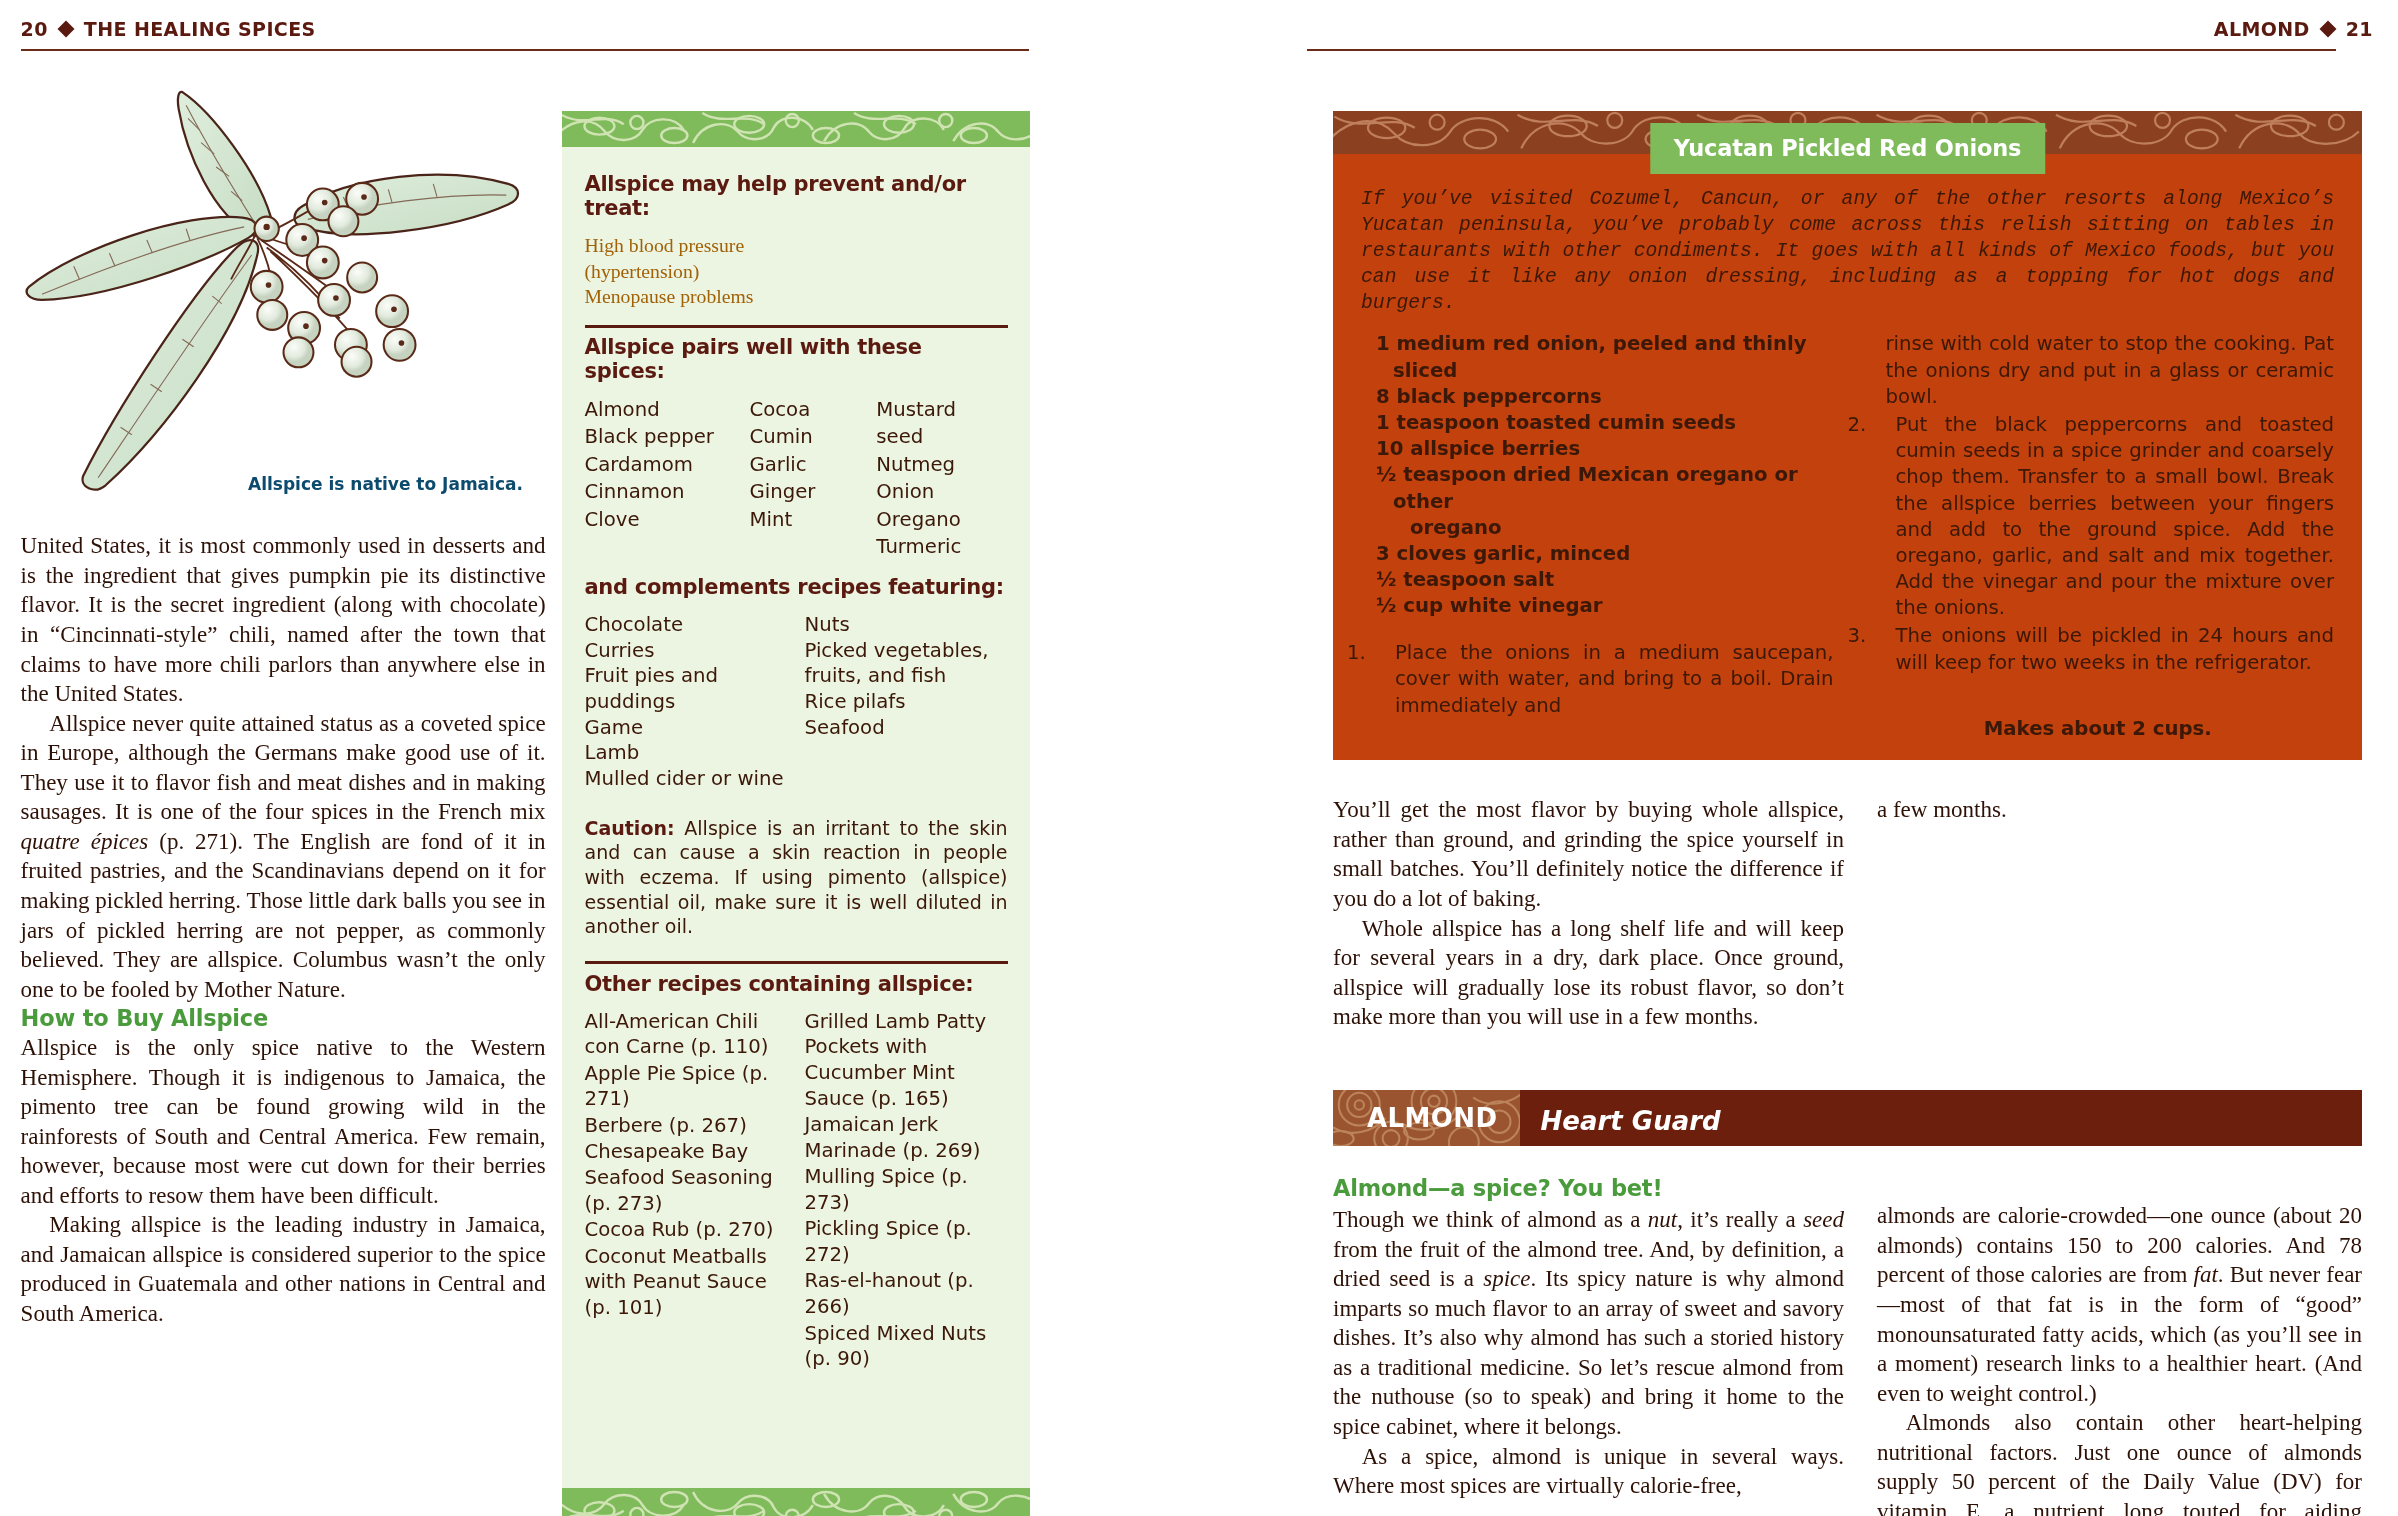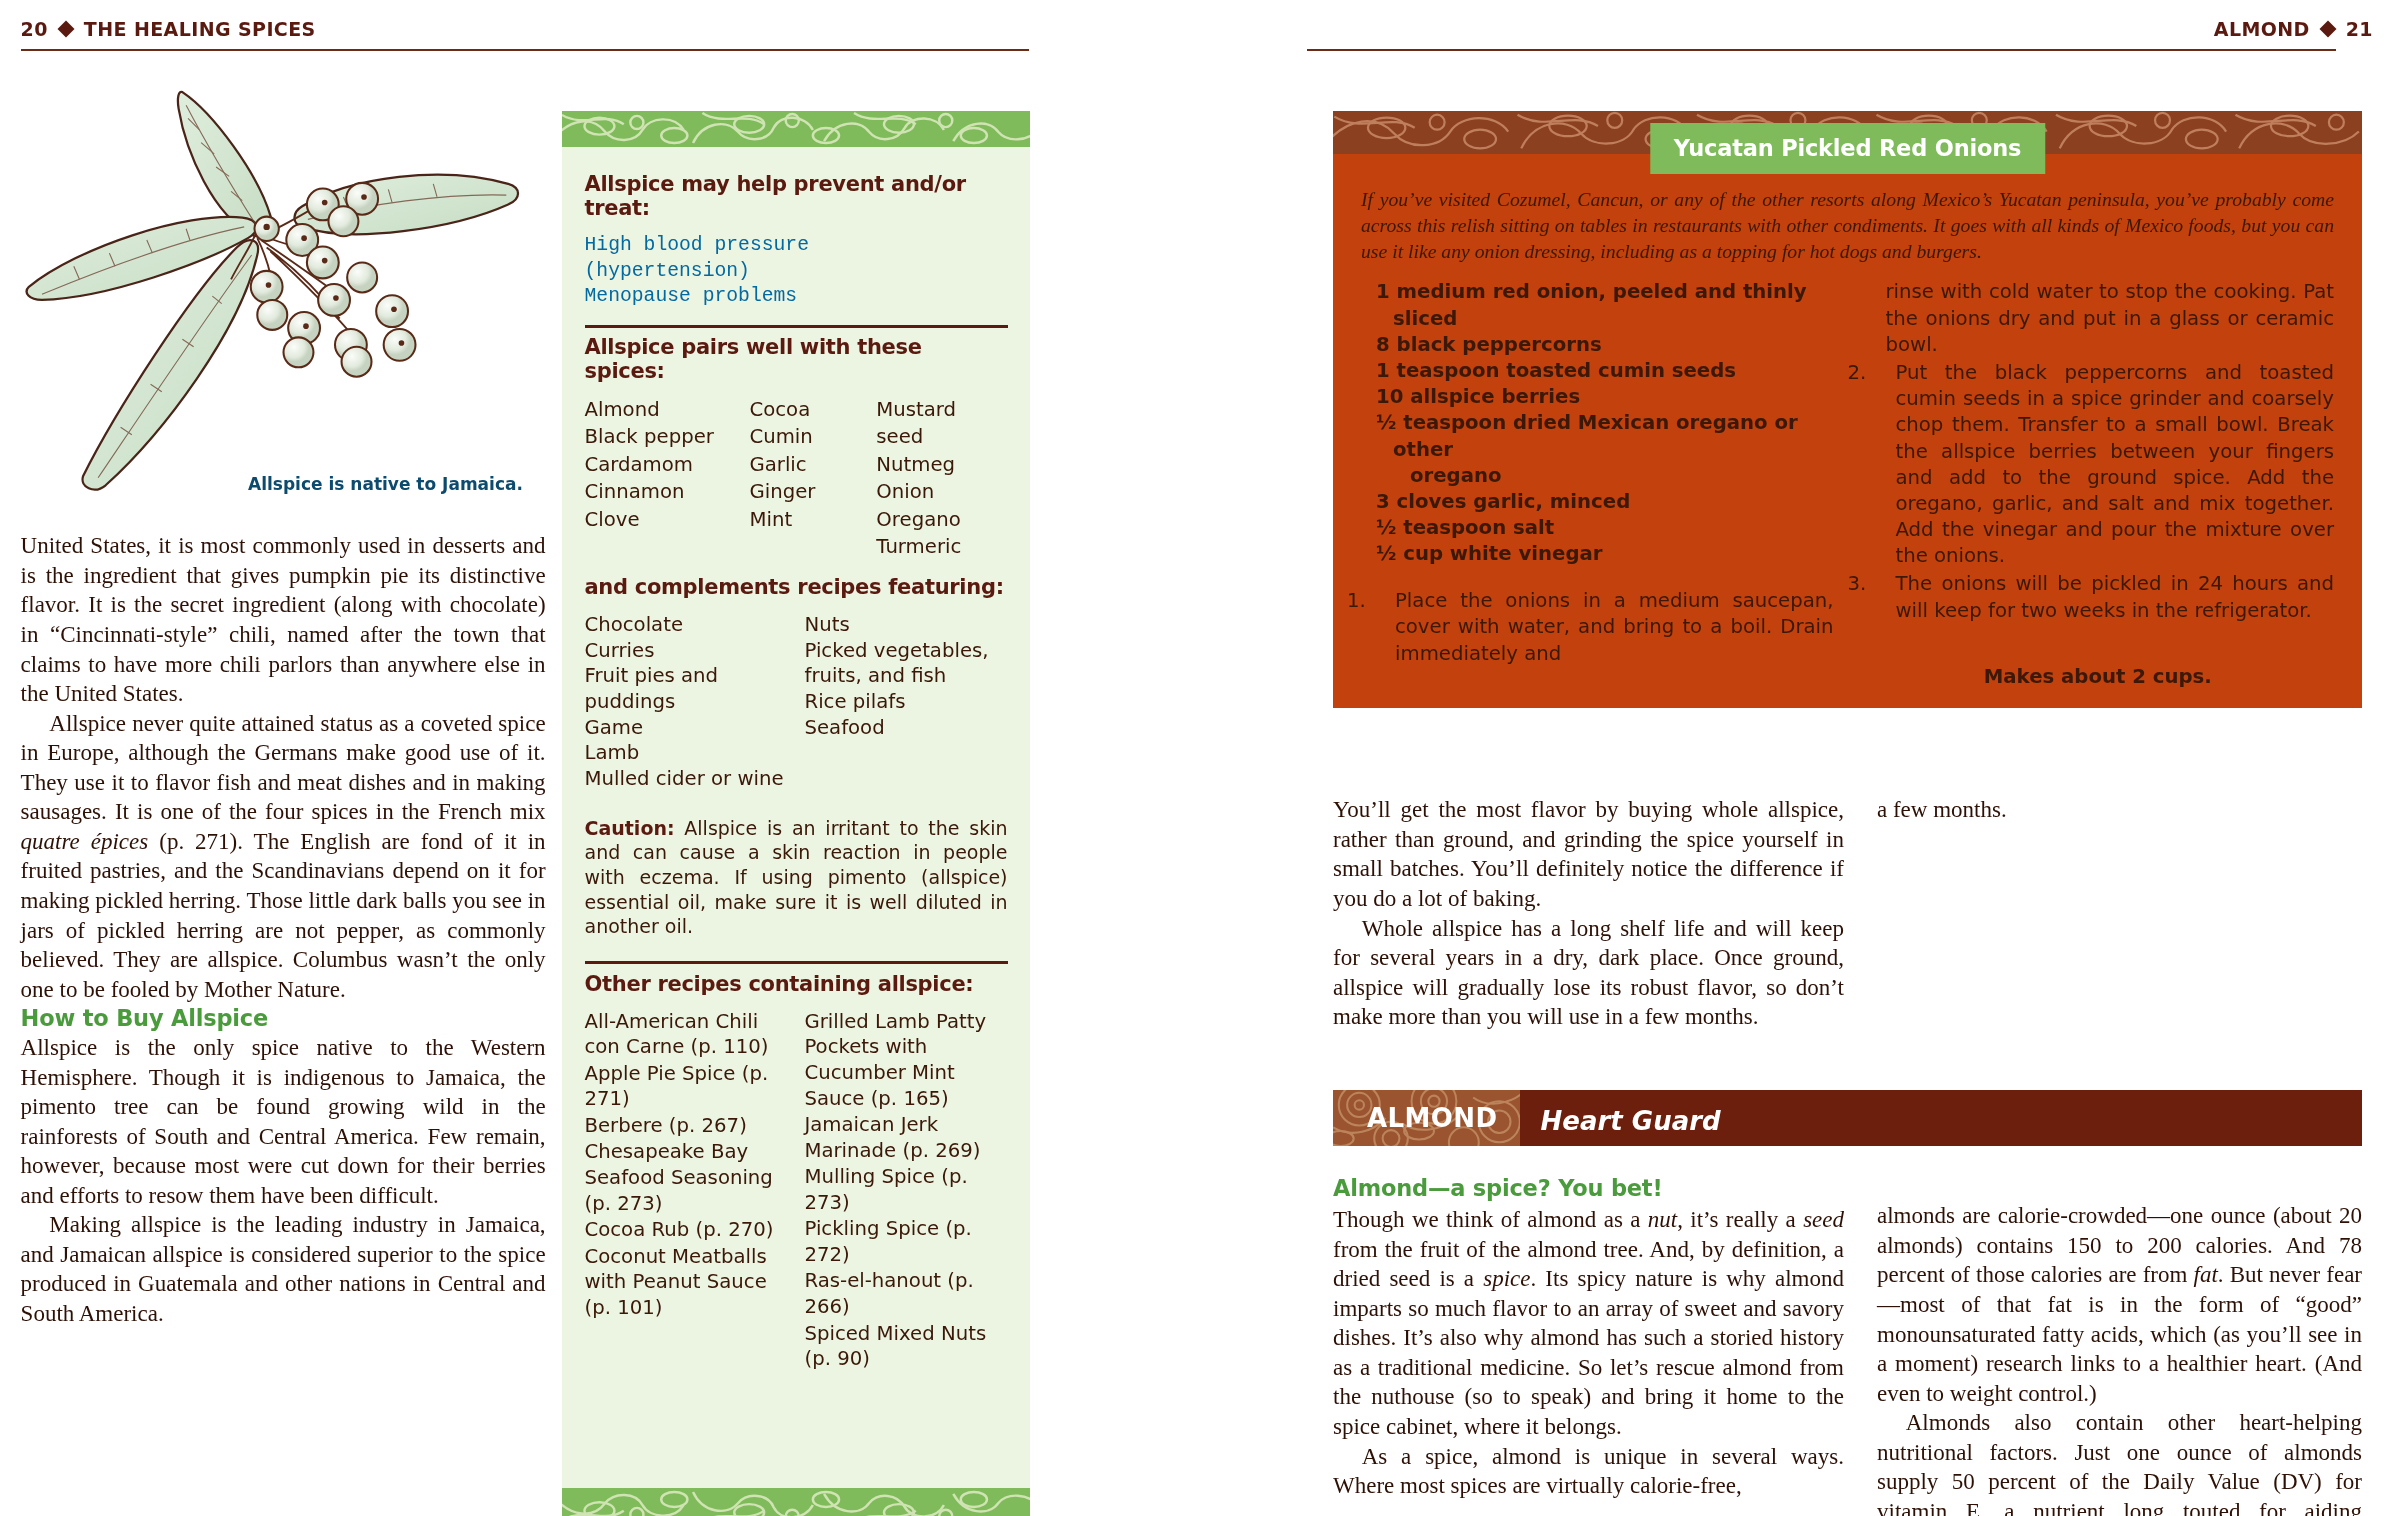--- a/index.html
+++ b/index.html
@@ -75,22 +75,22 @@
     position:relative;overflow:hidden;
   }
   .band svg{position:absolute;left:0;top:0;}
   .gb-inner{padding:17px 22.5px 0 22.5px;}
   .gb-h{
     font-family:"DejaVu Sans",sans-serif;
     font-weight:bold;font-size:21px;color:#5b1a10;
     margin:7.5px 0 13px 0;letter-spacing:-0.3px;
   }
   .gb-li{
-    font-family:Liberation Mono, monospace;
-    font-size:19.7px;color:#0369a1;line-height:1.30;
+    font-family:Liberation Serif, serif;
+    font-size:19.7px;color:#a16207;line-height:1.30;
   }
   .gb-rule{height:2.8px;background:#5b1a10;margin:15px 0 3.7px 0;}
   .cols3{display:flex;}
   .cols3>div{font-family:"DejaVu Sans",sans-serif;font-size:19.7px;color:#3b1808;line-height:1.39;}
   .cols3>div:nth-child(1){width:39%;}
   .cols3>div:nth-child(2){width:30%;}
   .cols3>div:nth-child(3){width:31%;}
   .cols2{display:flex;}
   .cols2>div{font-family:"DejaVu Sans",sans-serif;font-size:19.7px;color:#3b1808;line-height:1.30;}
   .cols2>div:nth-child(1){width:52%;padding-right:5.6px;box-sizing:border-box;}
@@ -115,21 +115,21 @@
   .rb-band svg{position:absolute;left:0;top:0;}
   .rb-title{
     position:absolute;left:50%;top:11.2px;transform:translateX(-50%);
     background:#7fbb5a;color:#ffffff;
     font-family:"DejaVu Sans",sans-serif;font-weight:bold;font-size:22.5px;
     padding:12px 24px 13px 24px;white-space:nowrap;z-index:3;
     letter-spacing:-0.2px;
   }
   .rb-body{padding:32px 28px 20.6px 28px;}
   .rb-intro{
-    font-family:Liberation Serif, serif;font-style:italic;font-size:19.7px;
+    font-family:Liberation Mono, monospace;font-style:italic;font-size:19.7px;
     line-height:1.32;color:#3b1808;text-align:justify;margin-bottom:15px;
   }
   .rb-cols{display:flex;gap:28px;}
   .rb-col{width:50%;}
   .ing{
     font-family:"DejaVu Sans",sans-serif;font-weight:bold;font-size:19.7px;
     color:#3b1808;line-height:1.33;padding-left:32px;text-indent:-17px;
   }
   .ing.cont{text-indent:0;padding-left:49px;}
   .steps{margin-top:20.6px;}

